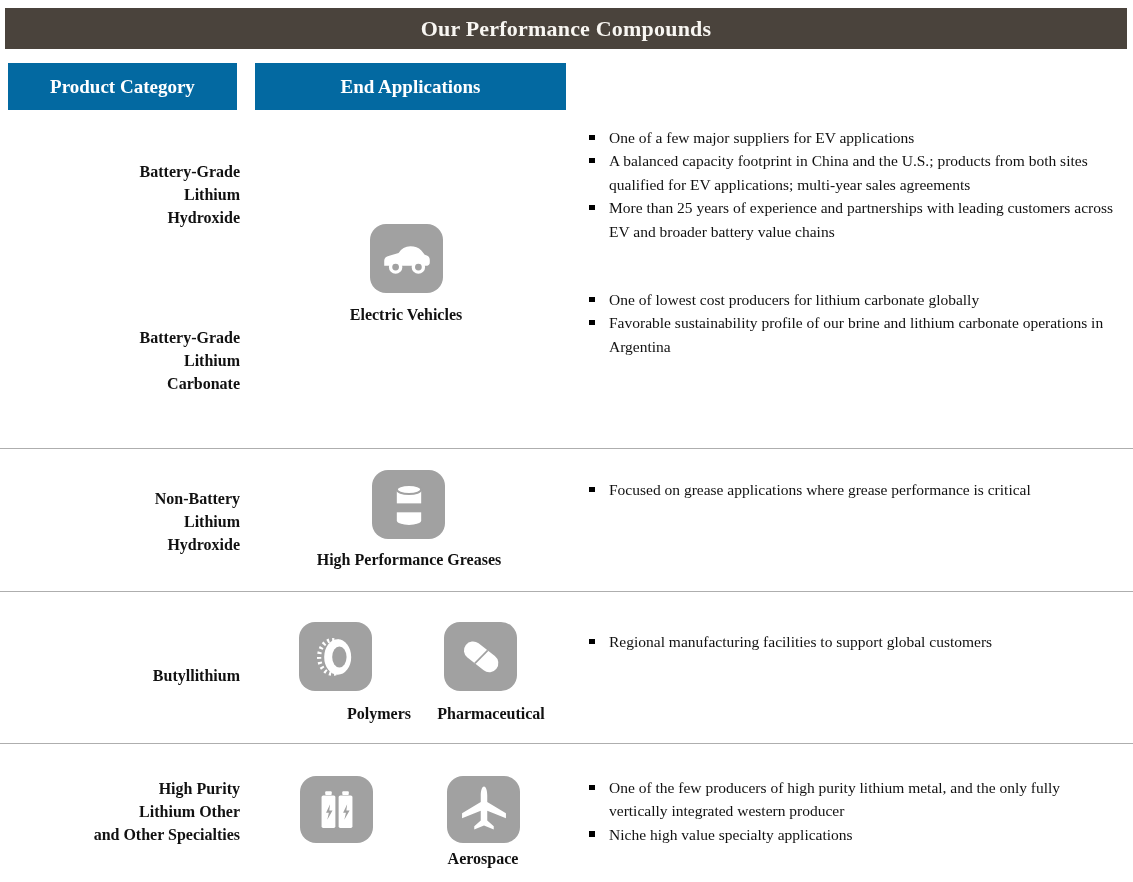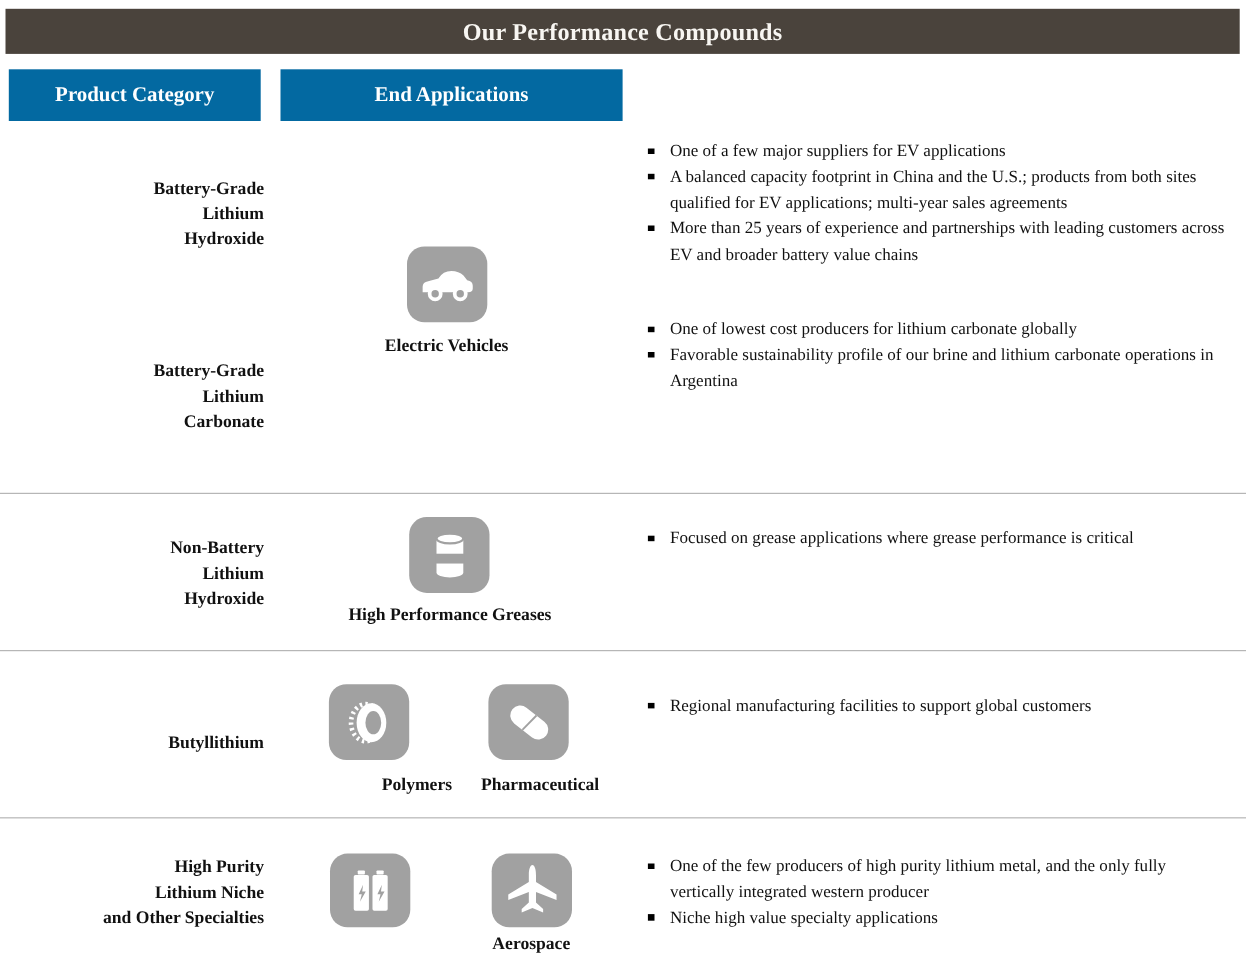--- a/index.html
+++ b/index.html
@@ -145,21 +145,21 @@
   <div class="app-label" style="left:463px;top:704px;margin-left:28px;">Pharmaceutical</div>
 
   <ul class="bullets" style="top:630px;">
     <li>Regional manufacturing facilities to support global customers</li>
   </ul>
 
   <div class="divider" style="top:743px;"></div>
 
   <div class="category" style="top:777px;">
     <div>High Purity</div>
-    <div>Lithium Niche</div>
+    <div>Lithium Other</div>
     <div>and Other Specialties</div>
   </div>
 
   <div class="tile" style="left:300px;top:776px;width:73px;height:67px;">
     <svg width="52" height="52" viewBox="0 0 64 64">
       <rect x="17.5" y="9" width="8" height="4.5" rx="1" fill="#ffffff"></rect>
       <rect x="38.5" y="9" width="8" height="4.5" rx="1" fill="#ffffff"></rect>
       <rect x="13" y="14" width="17" height="40" rx="2" fill="#ffffff"></rect>
       <rect x="34" y="14" width="17" height="40" rx="2" fill="#ffffff"></rect>
       <path d="M23.5 25 L18.5 35.5 L22 35.5 L20 44 L26.5 32.5 L22.5 32.5 Z" fill="#a1a1a1"></path>

